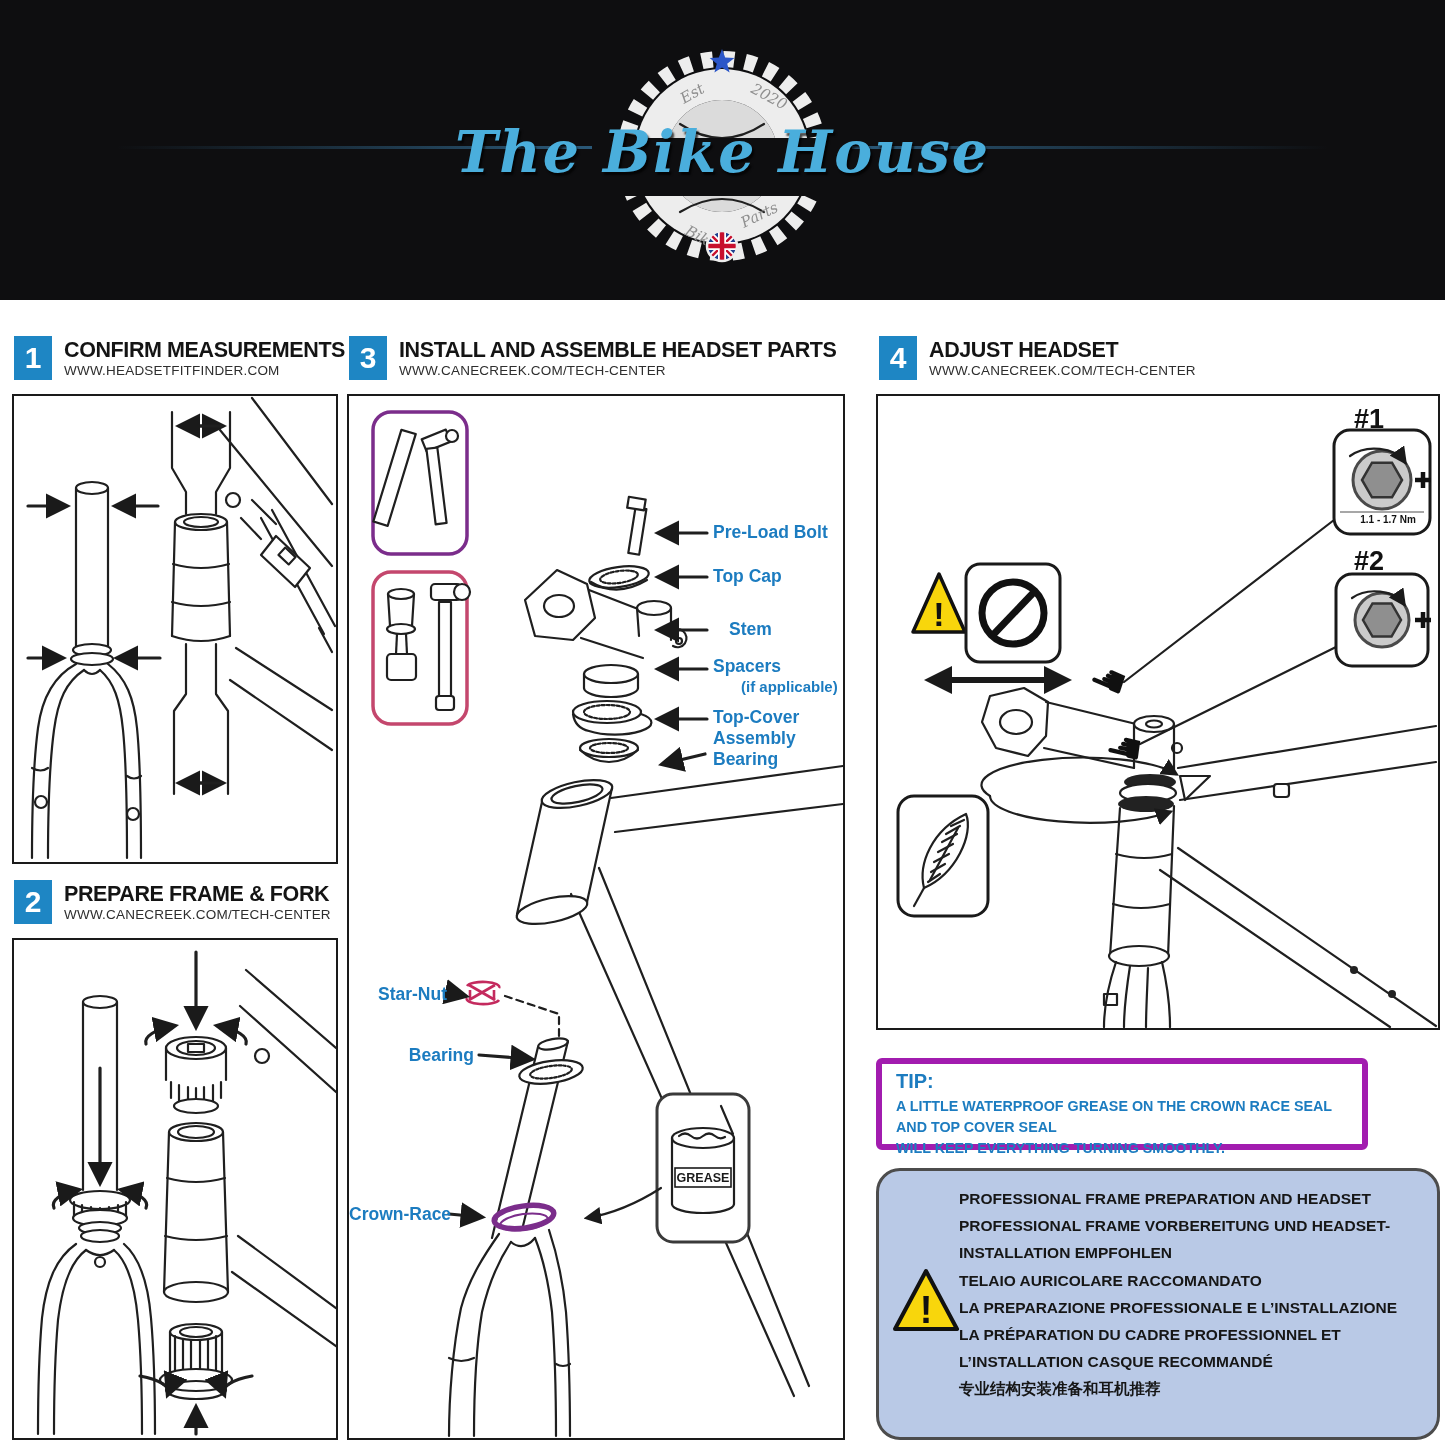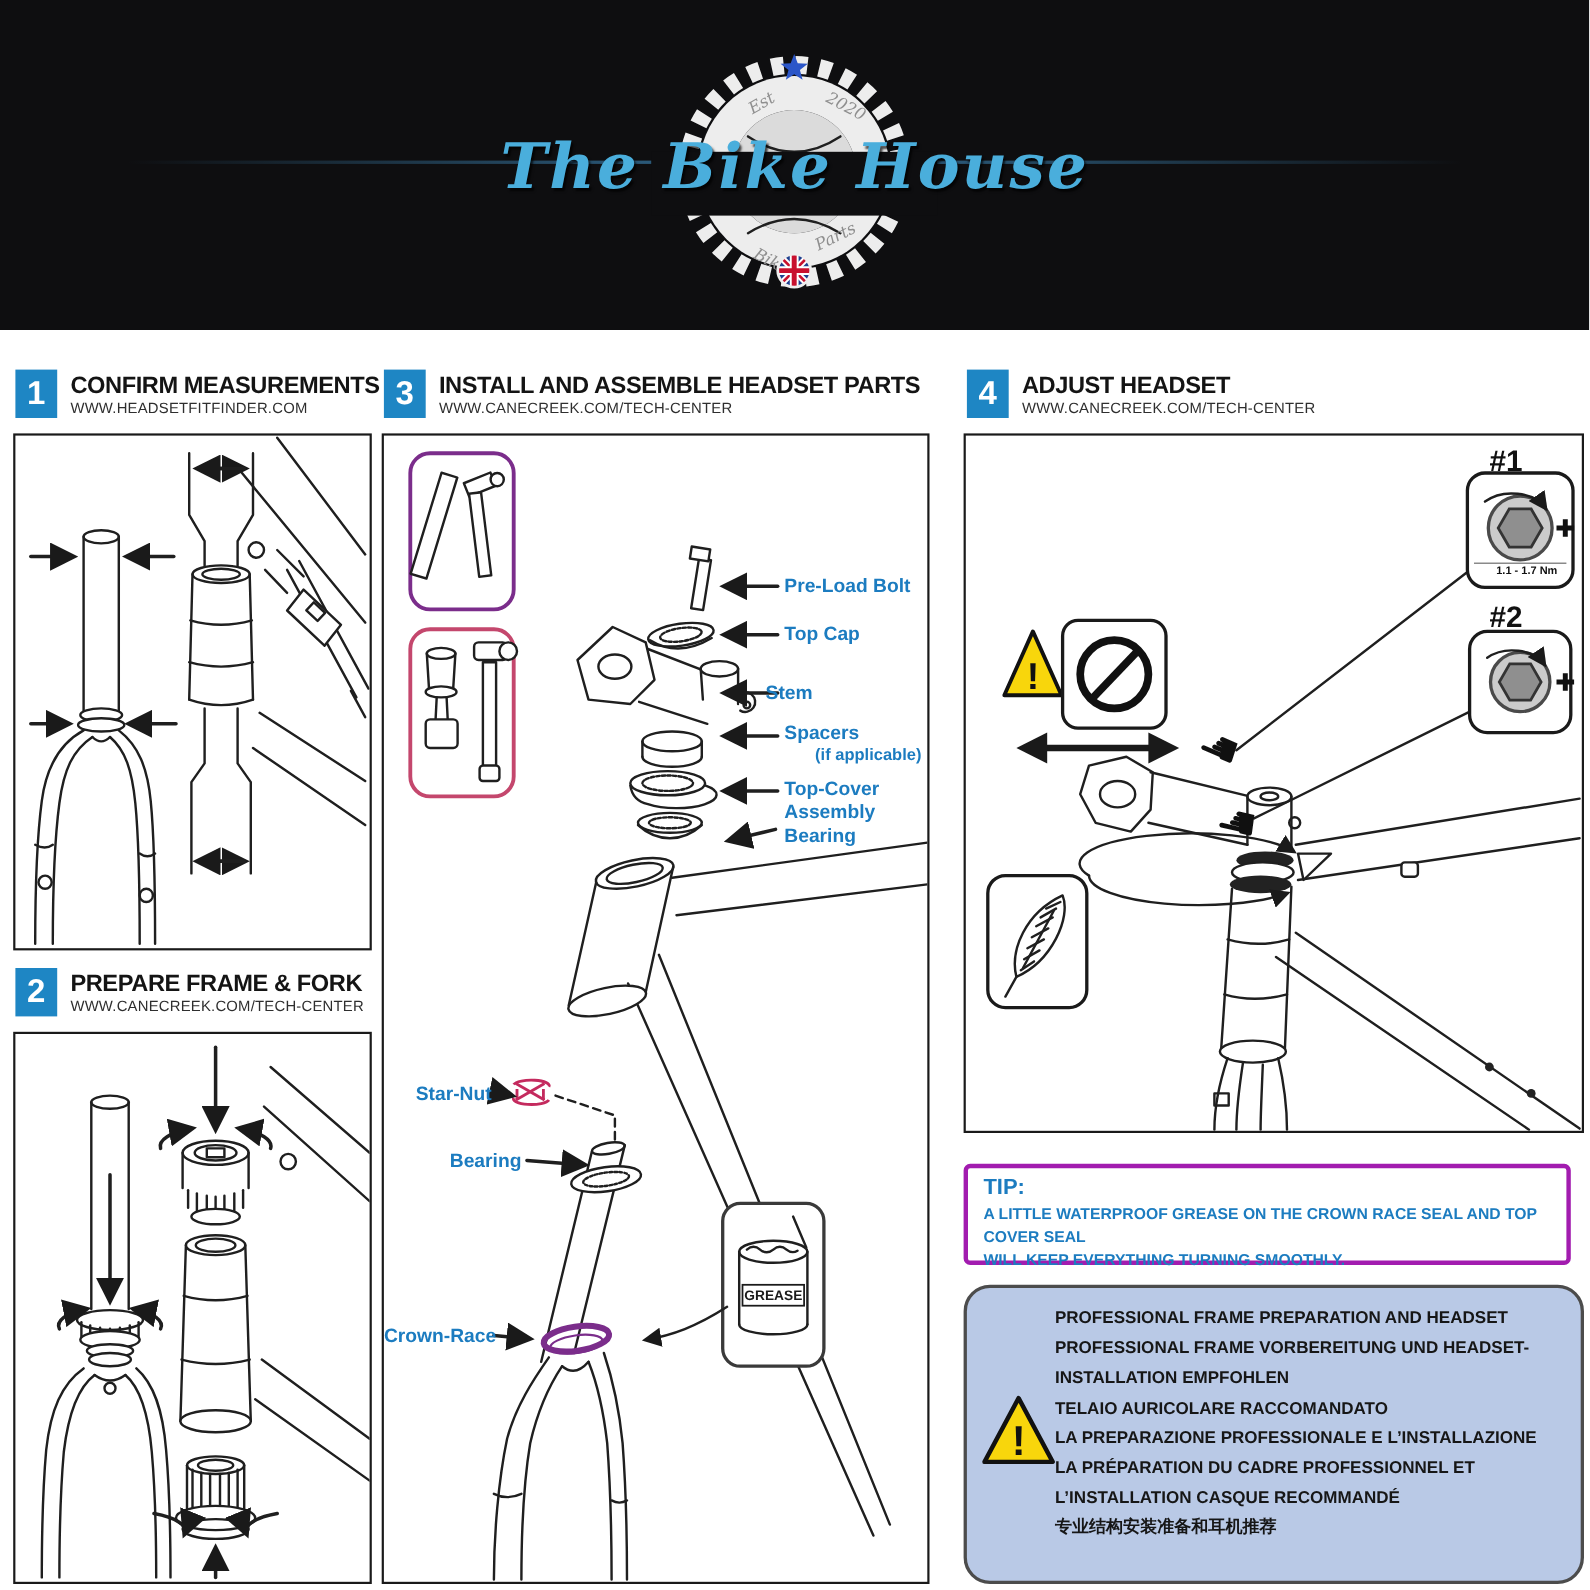--- a/index.html
+++ b/index.html
@@ -23,21 +23,21 @@
   
   .ln{stroke:#1f1f1f;stroke-width:2.2;fill:none;stroke-linecap:round;stroke-linejoin:round;}
   .fw{fill:#fff;}
   .thk{stroke-width:3.2;}
   .lbl{font-size:17.5px;font-weight:600;color:#1c7cc0;white-space:nowrap;}
   .lbl-sm{font-size:15px;font-weight:600;color:#1c7cc0;white-space:nowrap;}
   .hand{font-size:42px;color:#101010;line-height:1;}
   .callnum{font-weight:bold;font-size:27px;color:#111;}
   .torque{font-size:10px;font-weight:bold;color:#111;text-align:center;white-space:nowrap;}
   
-  #tipbox{left:876px;top:1058px;width:552px;height:92px;border:4px solid #a21caf;
+  #tipbox{left:876px;top:1058px;width:492px;height:92px;border:6px solid #a21caf;
     border-radius:6px;box-sizing:border-box;padding:6px 14px;background:#fff;}
   #tiphead{font-size:20px;font-weight:bold;color:#1c7cc0;margin-bottom:3px;}
   .tipline{font-size:14.3px;font-weight:600;color:#1c7cc0;line-height:21px;}
   #notice{left:876px;top:1168px;width:564px;height:272px;background:#b9c9e6;
     border:3px solid #4c4c4c;border-radius:24px;box-sizing:border-box;}
   .nline{font-size:15.5px;font-weight:600;color:#161616;line-height:27.2px;white-space:nowrap;}
 </style>
 </head>
 <body>
 
@@ -402,21 +402,21 @@
         <line class="ln thk" x1="358" y1="323" x2="310" y2="323" marker-end="url(#a3)"></line>
         <line class="ln thk" x1="356" y1="358" x2="314" y2="368" marker-end="url(#a3)"></line>
         <line class="ln thk" x1="102" y1="597" x2="116" y2="600" marker-end="url(#a3)"></line>
         <line class="ln thk" x1="130" y1="659" x2="182" y2="663" marker-end="url(#a3)"></line>
         <line class="ln thk" x1="100" y1="818" x2="132" y2="821" marker-end="url(#a3)"></line>
       </g>
     </svg>
 
     <span class="abs lbl" style="left:364px;top:126px;">Pre-Load Bolt</span>
     <span class="abs lbl" style="left:364px;top:170px;text-align:center;">Top Cap</span>
-    <span class="abs lbl" style="left:347px;top:223px;">Stem</span>
+    <span class="abs lbl" style="left:380px;top:223px;">Stem</span>
     <span class="abs lbl" style="left:364px;top:260px;">Spacers</span>
     <span class="abs lbl-sm" style="left:364px;top:282px;margin-left:28px;">(if applicable)</span>
     <span class="abs lbl" style="left:364px;top:311px;">Top-Cover</span>
     <span class="abs lbl" style="left:364px;top:332px;">Assembly</span>
     <span class="abs lbl" style="left:364px;top:353px;">Bearing</span>
     <span class="abs lbl" style="left:8px;top:588px;width:90px;text-align:right;">Star-Nut</span>
     <span class="abs lbl" style="left:30px;top:649px;width:95px;text-align:right;">Bearing</span>
     <span class="abs lbl" style="left:0px;top:808px;width:92px;text-align:right;">Crown-Race</span>
   </div>
 

